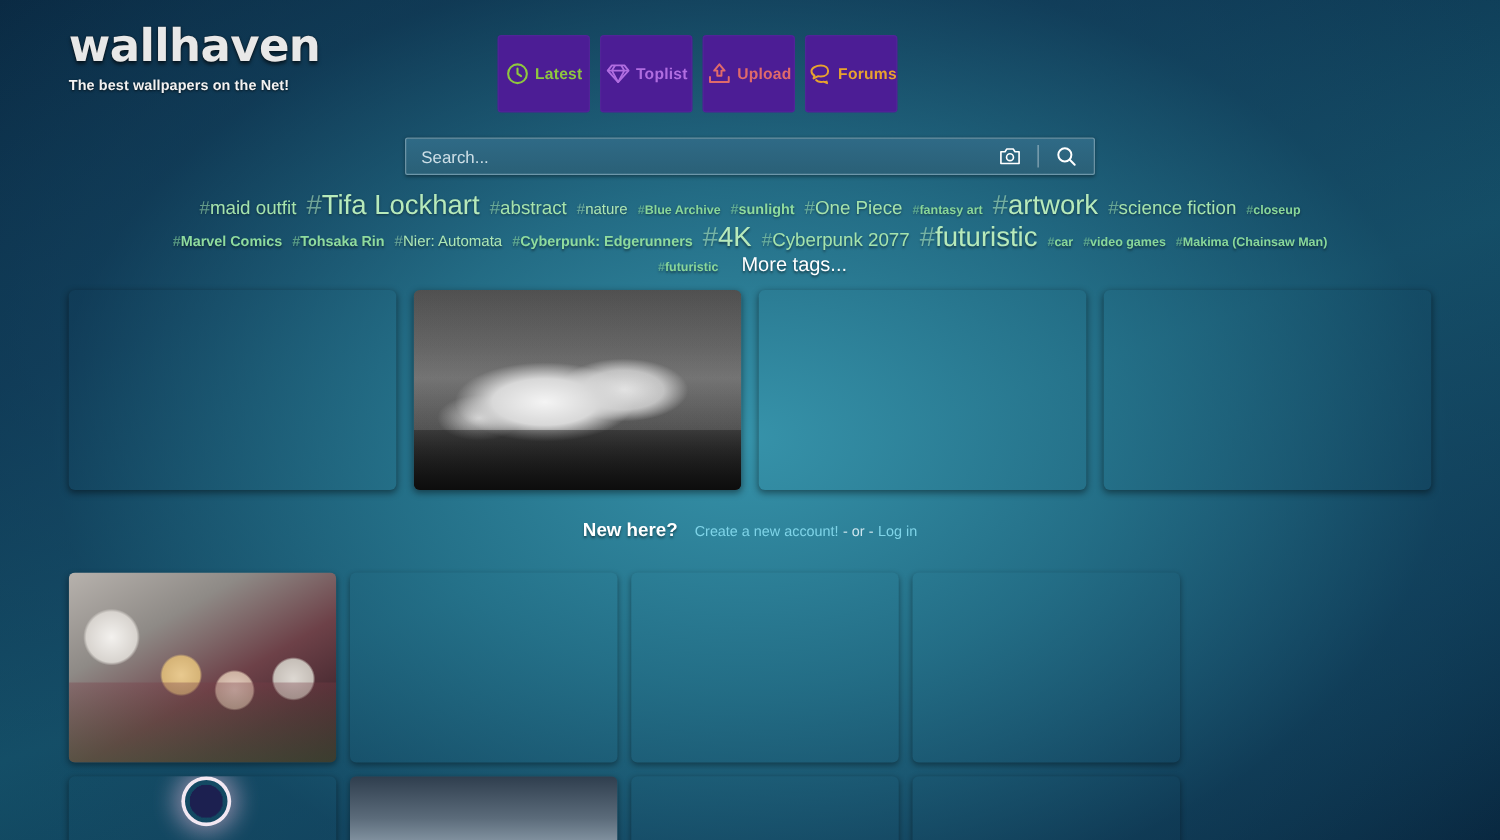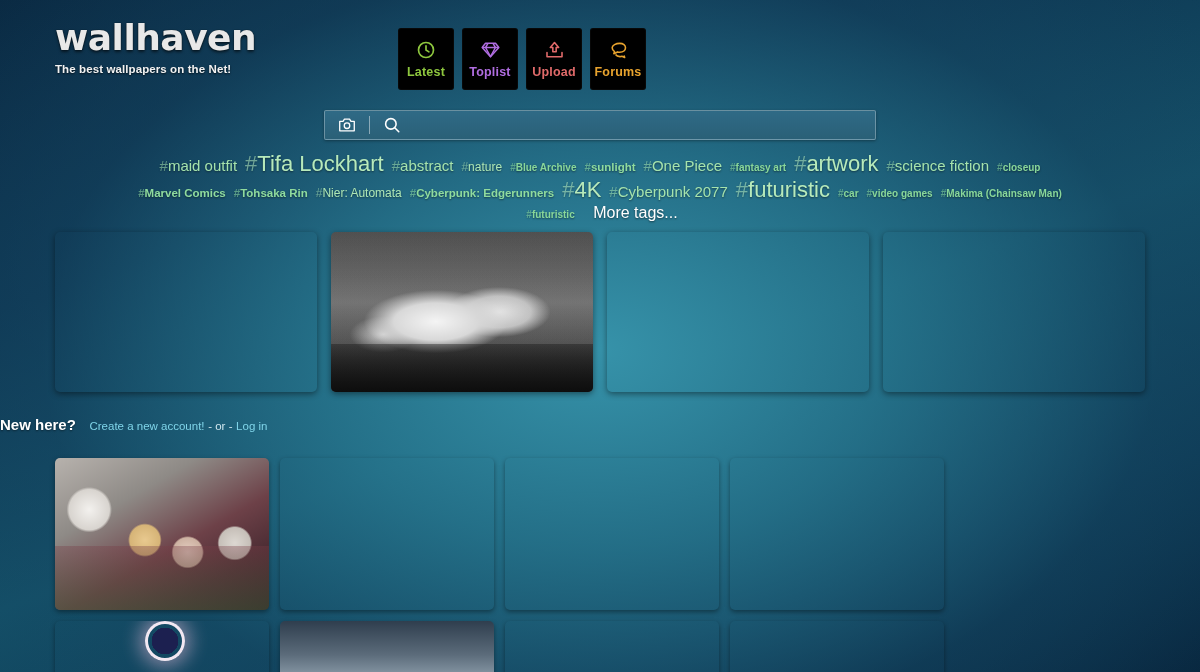--- a/index.html
+++ b/index.html
@@ -49,26 +49,26 @@
   }
 
   #main-nav {
     position: absolute;
     left: 398px;
     top: 28px;
     display: flex;
     gap: 8px;
   }
   .nav-btn {
-    width: 56px;
+    width: 74px;
     height: 62px;
-    background: #000000;
+    background: #4c1d95;
     border-radius: 3px;
     display: flex;
-    flex-direction: column;
+    flex-direction: row;
     align-items: center;
     justify-content: center;
     gap: 4px;
     cursor: pointer;
     box-shadow: inset 0 0 0 1px rgba(255,255,255,0.03);
   }
   .nav-ico { height: 22px; display: flex; align-items: center; justify-content: center; }
   .nav-label { font-size: 12.5px; font-weight: bold; letter-spacing: 0.2px; }
 
   .nav-latest  .nav-label { color: #8ec73e; }
@@ -158,21 +158,21 @@
     position: relative;
     cursor: pointer;
     box-shadow: 0 2px 6px rgba(0,0,0,0.45);
   }
 
   
   #newhere {
     position: absolute;
     left: 0; top: 416px;
     width: 1200px;
-    text-align: left;
+    text-align: center;
     font-size: 13px;
   }
   #newhere-title {
     color: #ffffff; font-weight: bold; font-size: 15px;
     margin-right: 10px;
     text-shadow: 0 1px 2px rgba(0,0,0,0.45);
   }
   #newhere .lnk {
     color: #7fd4e8; text-decoration: none; cursor: pointer; font-size: 11.5px;
   }
@@ -466,20 +466,21 @@
           <path d="M9 17.5c1 1.4 3 2.4 5.4 2.4.8 0 1.6-.1 2.3-.3l3.3 1.4-.8-2.3"></path>
         </svg>
       </span>
       <span class="nav-label">Forums</span>
     </a>
 
   </nav>
 </div>
 
 <div id="search-wrap">
+  <input id="search-input" type="text" placeholder="Search..." style="">
   <span class="search-btn">
     <svg width="18" height="16" viewBox="0 0 24 22" fill="none" stroke="#ffffff" stroke-width="1.8" stroke-linejoin="round">
       <path d="M2 6h4.5L8.5 3h7l2 3H22v13H2z"></path>
         <circle cx="12" cy="12" r="3.8"></circle>
     </svg>
   </span>
   <span id="search-divider"></span>
   <span class="search-btn">
     <svg width="18" height="18" viewBox="0 0 24 24" fill="none" stroke="#ffffff" stroke-width="2.1" stroke-linecap="round">
       <circle cx="10.5" cy="10.5" r="7"></circle>

